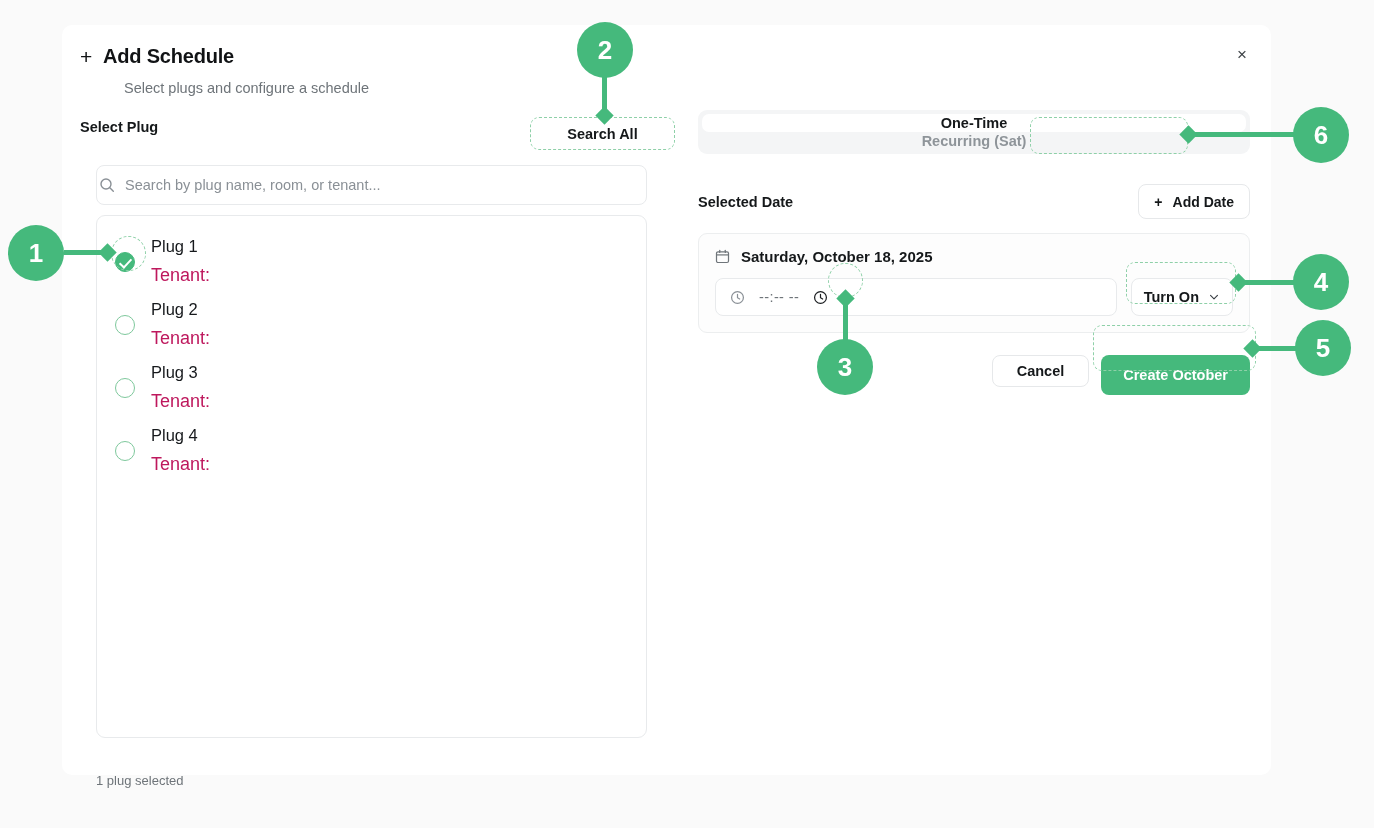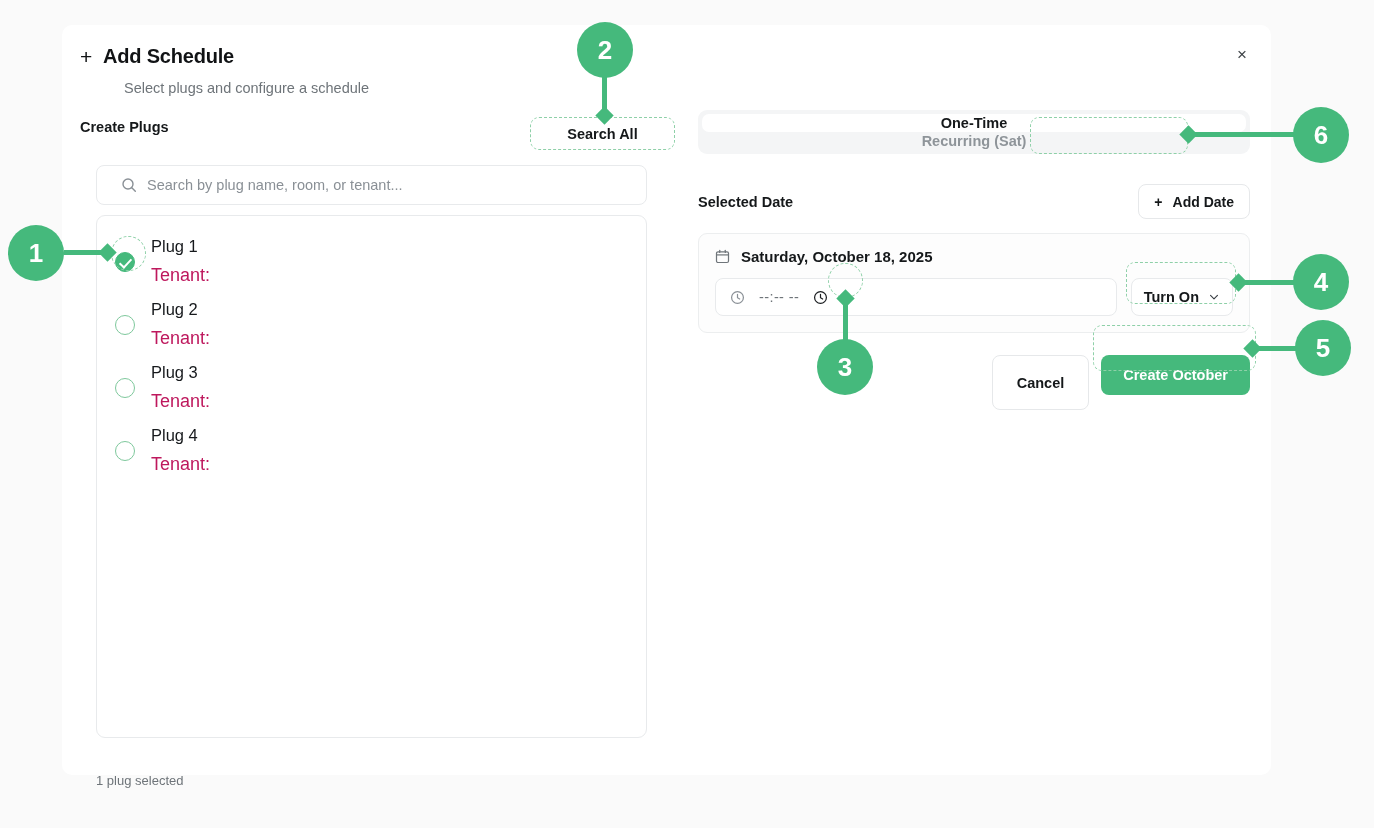--- a/index.html
+++ b/index.html
@@ -42,21 +42,21 @@
   
   .left-col { position: absolute; left: 18px; top: 94px; width: 585px; }
   .section-label { font-size: 14.5px; font-weight: bold; color: #15181a; }
 
   .search-wrap {
     position: absolute; left: 34px; top: 140px;
     width: 551px; height: 40px;
     border: 1px solid #e8eaec; border-radius: 8px;
     background: #fff;
     display: flex; align-items: center; gap: 10px;
-    padding: 0 24px;
+    padding: 0 2px;
   }
   .search-wrap input {
     flex: 1; border: none; outline: none;
     font-family: "Liberation Sans", sans-serif;
     font-size: 14.5px; color: #2b2f33; background: transparent;
   }
   .search-wrap input::placeholder { color: #8a9096; }
 
   .plug-list {
     position: absolute; left: 34px; top: 190px;
@@ -143,21 +143,21 @@
   }
   .turn-sel {
     height: 38px; padding: 0 12px;
     border: 1px solid #e8eaec; border-radius: 8px; background: #fff;
     display: flex; align-items: center; gap: 9px; cursor: pointer;
     font-size: 14.5px; font-weight: bold; color: #15181a;
   }
 
   .actions { display: flex; justify-content: flex-end; gap: 12px; margin-top: 22px; width: 552px; }
   .btn-cancel {
-    height: 55px; padding: 0 24px;
+    height: 32px; padding: 0 24px;
     border: 1px solid #e6e8ea; border-radius: 8px; background: #fff;
     font-size: 14.5px; font-weight: bold; color: #15181a; cursor: pointer;
     font-family: "Liberation Sans", sans-serif;
   }
   .btn-create {
     height: 40px; padding: 0 22px;
     border: none; border-radius: 8px; background: #45b97c;
     font-size: 14.5px; font-weight: bold; color: #fff; cursor: pointer;
     font-family: "Liberation Sans", sans-serif;
   }
@@ -194,21 +194,21 @@
 
     <button class="close-btn">×</button>
 
     <div class="dlg-title">
       <span class="plus-glyph">+</span>
       <span>Add Schedule</span>
     </div>
     <div class="dlg-sub">Select plugs and configure a schedule</div>
 
     <div class="left-col">
-      <div class="section-label">Create Plugs</div>
+      <div class="section-label">Select Plug</div>
     </div>
 
     <div class="search-wrap">
       <svg width="16" height="16" viewBox="0 0 16 16" fill="none">
         <circle cx="7" cy="7" r="5" stroke="#8a9096" stroke-width="1.4"></circle>
         <line x1="10.8" y1="10.8" x2="14.3" y2="14.3" stroke="#8a9096" stroke-width="1.4" stroke-linecap="round"></line>
       </svg>
       <input type="text" placeholder="Search by plug name, room, or tenant..." style="">
     </div>
 

